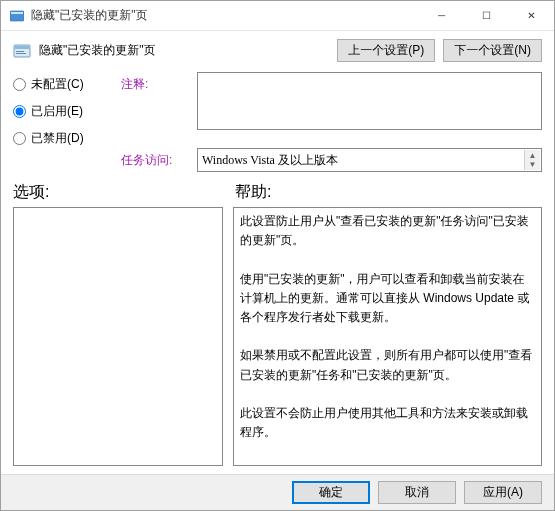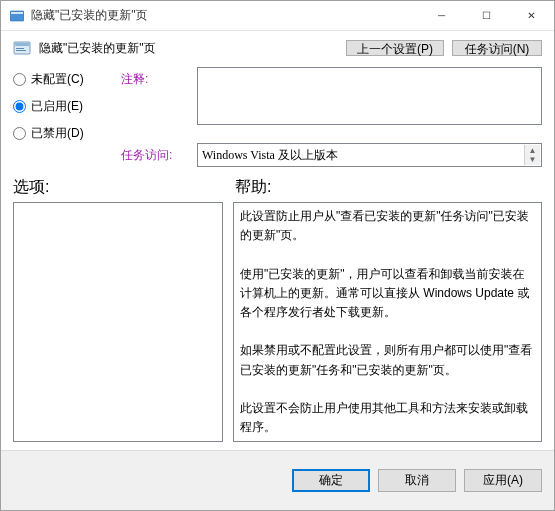--- a/index.html
+++ b/index.html
@@ -47,27 +47,28 @@
   
   .header-row {
     display: flex;
     align-items: center;
     padding: 8px 12px 6px 12px;
     gap: 8px;
   }
   .header-row .hdr-icon { width:18px; height:18px; display:inline-flex; align-items:center; justify-content:center;}
   .header-row .hdr-title { flex: 1; font-size: 12px; color:#000; }
   .navbtn {
-    height: 16px;
+    height: 23px;
     min-width: 90px;
     padding: 0 10px;
     font-size: 12px;
     background: #e1e1e1;
     border: 1px solid #adadad;
     color:#000;
+    text-align:right;
   }
   
   .config-area {
     display: grid;
     grid-template-columns: 90px 58px 1fr;
     column-gap: 4px;
     row-gap: 10px;
     padding: 4px 12px 8px 12px;
     align-items: start;
     gap: 18px;
@@ -125,21 +126,21 @@
     overflow-y: auto;
     font-size: 12px;
     line-height: 1.6;
     padding: 4px 6px;
     white-space: pre-wrap;
   }
   .pane.left { width: 210px; }
   .pane.right { flex: 1; }
   
   .footer {
-    height: 60px;
+    height: 36px;
     border-top: 1px solid #dcdcdc;
     background: #f0f0f0;
     display: flex;
     justify-content: flex-end;
     align-items: center;
     gap: 8px;
     padding: 0 12px;
   }
   .dlgbtn {
     height: 23px;
@@ -176,21 +177,21 @@
     <span class="hdr-icon">
       <svg width="18" height="18" viewBox="0 0 18 18">
         <rect x="1" y="3" width="16" height="12" rx="1" fill="#dceaf5" stroke="#5a8bb0" stroke-width="0.8"></rect>
         <rect x="2" y="4" width="14" height="3" fill="#8fb7d6"></rect>
         <rect x="3" y="9" width="8" height="1" fill="#5a8bb0"></rect>
         <rect x="3" y="11" width="10" height="1" fill="#5a8bb0"></rect>
       </svg>
     </span>
     <span class="hdr-title">隐藏"已安装的更新"页</span>
     <button class="navbtn">上一个设置(P)</button>
-    <button class="navbtn">任务访问(N)</button>
+    <button class="navbtn">下一个设置(N)</button>
   </div>
 
   <div class="config-area">
 
     <div class="radios" style="grid-row: 1 / span 2;">
       <label class="radio-row">
         <input type="radio" name="cfg" style="">
         <span>未配置(C)</span>
       </label>
       <label class="radio-row">

